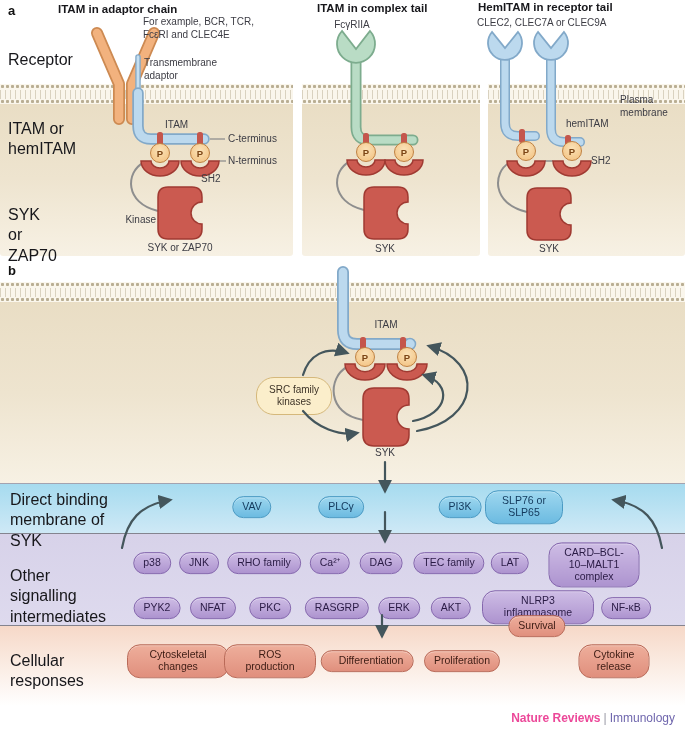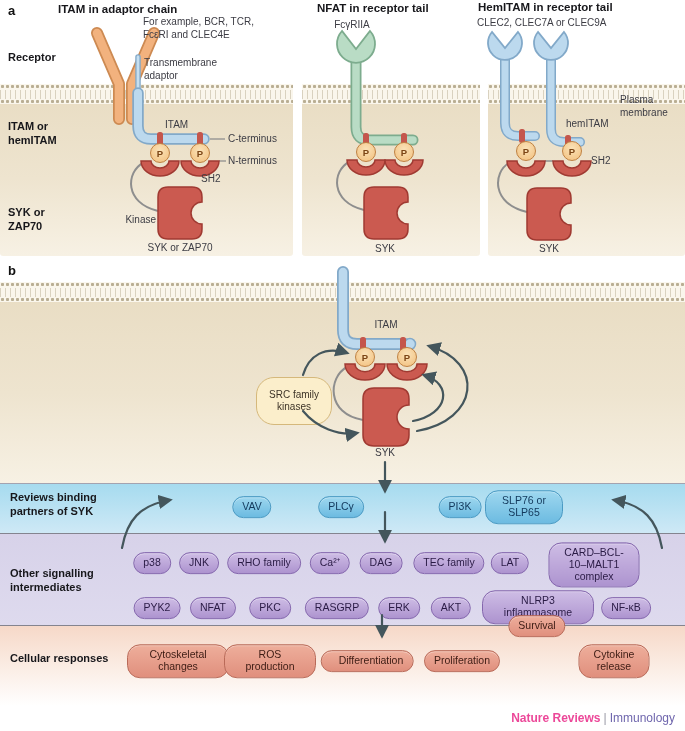--- a/index.html
+++ b/index.html
@@ -1,20 +1,20 @@
 <!DOCTYPE html>
 <html><head>
 <meta charset="utf-8">
 <style>
   html,body { margin:0; padding:0; background:#fff; }
   .canvas { position:relative; width:685px; height:731px; background:#ffffff;
             font-family:"Liberation Sans", sans-serif; overflow:hidden; }
   .tag { position:absolute; font-weight:bold; font-size:13px; color:#111; z-index:7; }
   .title { position:absolute; font-weight:bold; font-size:11.5px; color:#17171b; z-index:7; white-space:nowrap; }
-  .side { position:absolute; font-weight:bold; font-size:11px; color:#17171b; line-height:1.28; z-index:7; }
+  .side { position:absolute; font-weight:normal; font-size:16px; color:#17171b; line-height:1.28; z-index:7; }
   .ann { position:absolute; font-size:10px; color:#3c3c44; line-height:1.26; z-index:7; }
   .ctr { transform:translateX(-50%); text-align:center; white-space:nowrap; }
   .panelbox { position:absolute; background:linear-gradient(180deg,#e8dcc2 0%,#eee4cf 55%,#f7f1e4 100%); border-radius:3px; z-index:1; }
   .membrane { position:absolute; height:20px; z-index:2; background-color:#faf6ec;
     background-image:
       radial-gradient(circle at 2.5px 2.5px, #b9ae93 1.3px, rgba(0,0,0,0) 1.9px),
       radial-gradient(circle at 2.5px 2.5px, #b9ae93 1.3px, rgba(0,0,0,0) 1.9px),
       repeating-linear-gradient(90deg, rgba(185,174,147,.5) 0 1px, rgba(0,0,0,0) 1px 5px);
     background-size:5px 5px,5px 5px,100% 9px;
     background-position:0 0,0 15px,0 5.5px;
@@ -28,21 +28,21 @@
           padding:4px 9px; border-radius:13px; text-align:center; white-space:nowrap; z-index:3;
           box-shadow: inset 0 1px 0 rgba(255,255,255,.35); }
   .pill.w { white-space:normal; }
   .pb-pill { background:linear-gradient(180deg,#9ed7ef,#6cbbe1); border:1.5px solid #4a9ac3; color:#13395c; }
   .pp-pill { background:linear-gradient(180deg,#cebde5,#ad93cf); border:1.5px solid #8466ad; color:#2a1b45; }
   .pk-pill { background:linear-gradient(180deg,#eeae9b,#e08f7d); border:1.5px solid #b96a58; color:#3d1c14; }
   .pcirc { position:absolute; width:18px; height:18px; border-radius:50%; transform:translate(-50%,-50%);
            background:radial-gradient(circle at 50% 35%, #fae2b8, #f2bf7c); border:1.5px solid #bf8142;
            color:#7c4515; font-weight:bold; font-size:9.5px; display:flex; align-items:center;
            justify-content:center; z-index:6; }
-  .src-bubble { position:absolute; left:256px; top:377px; width:76px; height:48px; border-radius:18px;
+  .src-bubble { position:absolute; left:256px; top:377px; width:76px; height:38px; border-radius:18px;
                 background:#fbeecb; border:1.5px solid #d5b87b; color:#3e3428; font-size:10px;
                 display:flex; align-items:center; justify-content:center; text-align:center;
                 line-height:1.2; z-index:4; padding:2px 6px; box-sizing:border-box; }
   .footer { position:absolute; right:10px; top:711px; font-size:12px; z-index:7; white-space:nowrap; }
   .footer .brand { font-weight:bold; color:#ec4899; }
   .footer .sep-ch { color:#9a9aa6; padding:0 3px; }
   .footer .journal { color:#6f66ad; }
   svg.art { position:absolute; left:0; top:0; z-index:5; pointer-events:none; }
 </style>
 </head>
@@ -61,21 +61,21 @@
   <div class="membrane" style="left:0;top:282px;width:685px;"></div>
   <div class="band band-blue"></div>
   <div class="band band-purple"></div>
   <div class="band band-pink"></div>
   <div class="sep" style="top:483px;background:#a3a3b0;"></div>
   <div class="sep" style="top:533px;"></div>
   <div class="sep" style="top:625px;"></div>
 
   <div class="tag" style="left:8px;top:3px;">a</div>
   <div class="title" style="left:58px;top:3px;">ITAM in adaptor chain</div>
-  <div class="title" style="left:317px;top:2px;">NFAT in receptor tail</div>
+  <div class="title" style="left:317px;top:2px;">ITAM in complex tail</div>
   <div class="title" style="left:478px;top:1px;">HemITAM in receptor tail</div>
   <div class="tag" style="left:8px;top:263px;">b</div>
 
   <div class="ann" style="left:143px;top:16px;width:128px;">For example, BCR, TCR, FcεRI and CLEC4E</div>
   <div class="side" style="left:8px;top:50px;">Receptor</div>
   <div class="ann" style="left:144px;top:57px;width:92px;">Transmembrane adaptor</div>
   <div class="side" style="left:8px;top:119px;width:60px;">ITAM or hemITAM</div>
   <div class="side" style="left:8px;top:205px;width:50px;">SYK or ZAP70</div>
 
   <div class="ann" style="left:165px;top:119px;">ITAM</div>
@@ -91,21 +91,21 @@
   <div class="ann" style="left:477px;top:17px;">CLEC2, CLEC7A or CLEC9A</div>
   <div class="ann" style="left:620px;top:54px;width:62px;margin-top:40px;">Plasma membrane</div>
   <div class="ann" style="left:566px;top:118px;">hemITAM</div>
   <div class="ann" style="left:591px;top:155px;">SH2</div>
   <div class="ann ctr" style="left:549px;top:243px;">SYK</div>
 
   <div class="ann ctr" style="left:386px;top:319px;">ITAM</div>
   <div class="src-bubble">SRC family kinases</div>
   <div class="ann ctr" style="left:385px;top:447px;">SYK</div>
 
-  <div class="side" style="left:10px;top:490px;width:100px;">Reviews binding partners of SYK</div>
+  <div class="side" style="left:10px;top:490px;width:100px;">Direct binding membrane of SYK</div>
   <div class="side" style="left:10px;top:566px;width:100px;">Other signalling intermediates</div>
   <div class="side" style="left:10px;top:651px;width:130px;">Cellular responses</div>
 
   <div class="pill pb-pill" style="left:252px;top:507px;">VAV</div>
   <div class="pill pb-pill" style="left:341px;top:507px;">PLCγ</div>
   <div class="pill pb-pill" style="left:426px;top:507px;margin-left:34px;">PI3K</div>
   <div class="pill pb-pill w" style="left:524px;top:507px;max-width:58px;">SLP76 or SLP65</div>
 
   <div class="pill pp-pill" style="left:152px;top:563px;">p38</div>
   <div class="pill pp-pill" style="left:199px;top:563px;">JNK</div>

